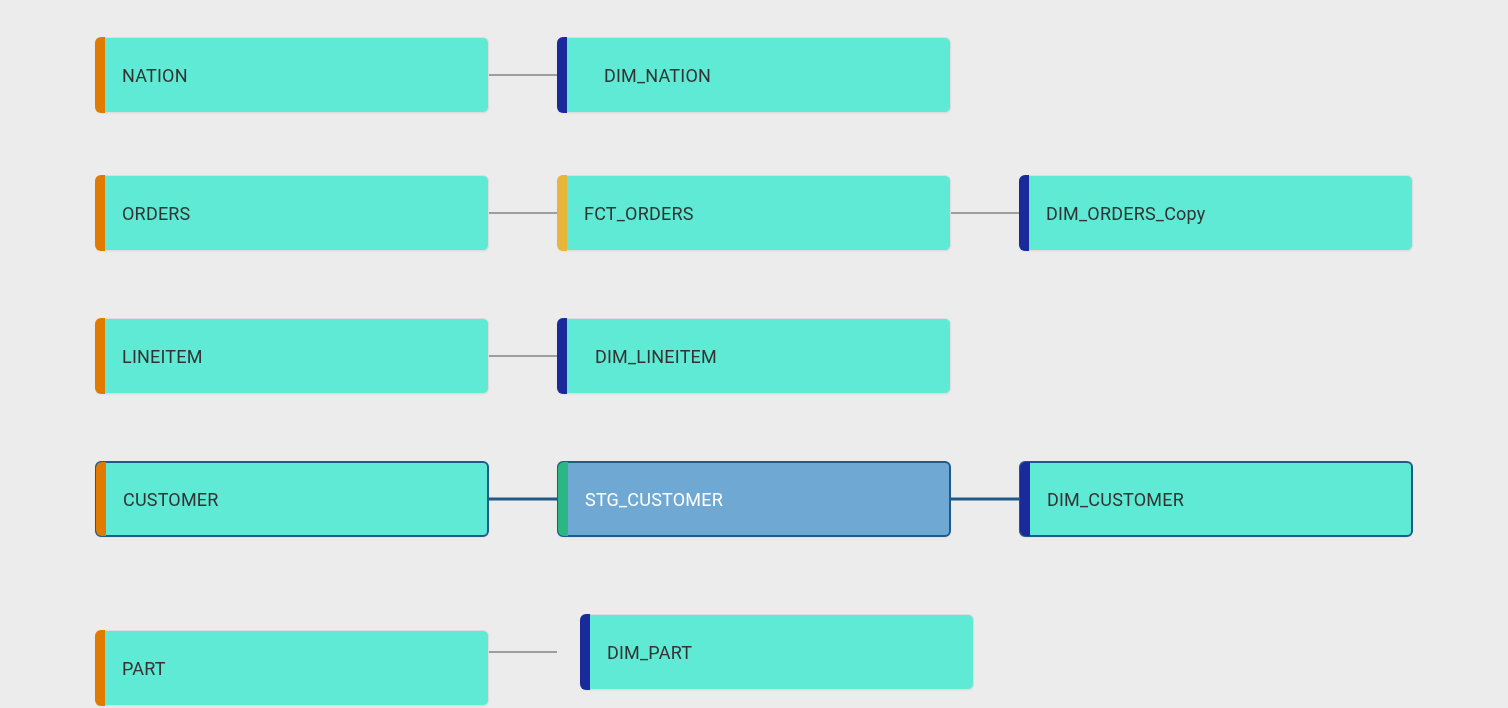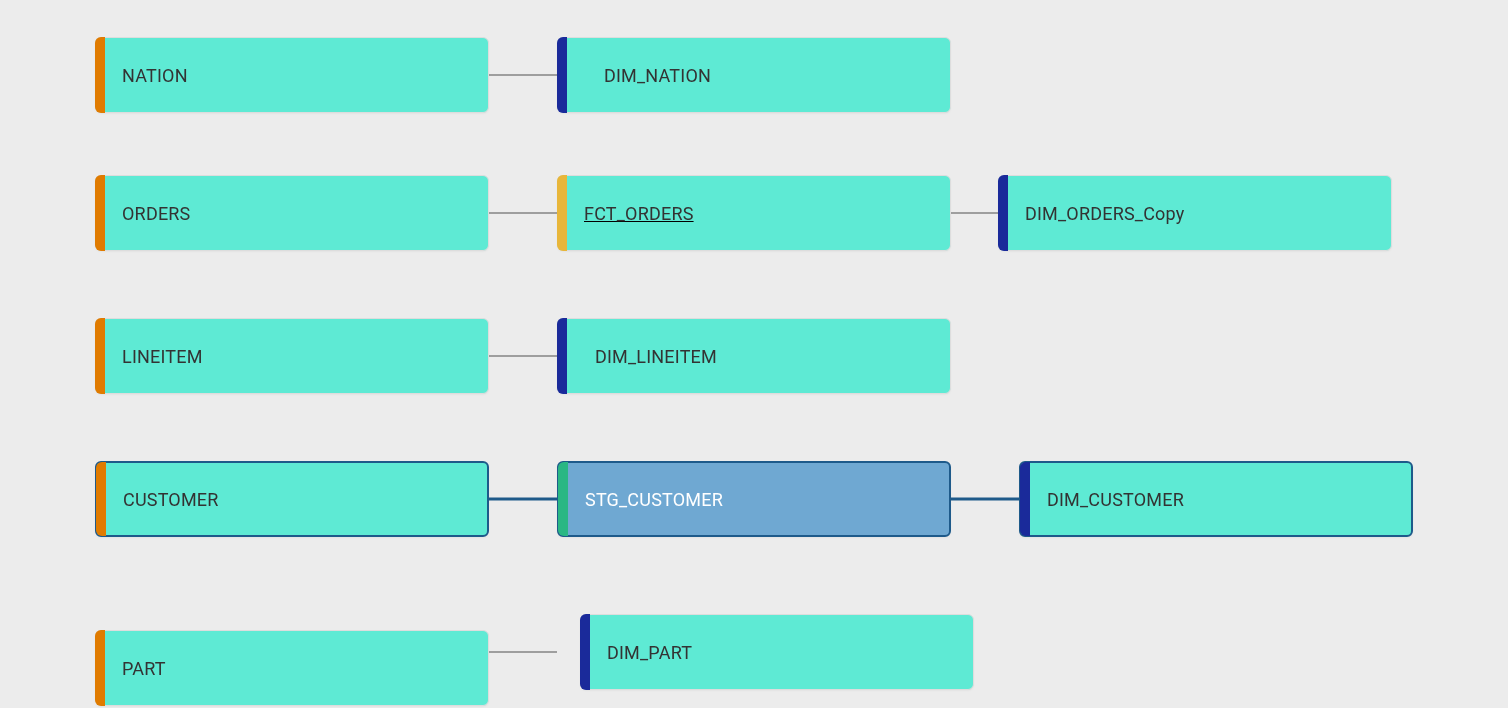--- a/index.html
+++ b/index.html
@@ -82,26 +82,26 @@
 <div class="node" style="left:557px;top:37px;padding-left:20px;">
   <div class="accent blue"></div>
   <span class="label">DIM_NATION</span>
 </div>
 
 <div class="node" style="left:95px;top:175px;">
   <div class="accent orange"></div>
   <span class="label">ORDERS</span>
 </div>
 
-<div class="node" style="left:557px;top:175px;text-decoration:underline;">
+<div class="node" style="left:557px;top:175px;">
   <div class="accent yellow"></div>
   <span class="label">FCT_ORDERS</span>
 </div>
 
-<div class="node" style="left:998px;top:175px;">
+<div class="node" style="left:1019px;top:175px;">
   <div class="accent blue"></div>
   <span class="label">DIM_ORDERS_Copy</span>
 </div>
 
 <div class="node" style="left:95px;top:318px;">
   <div class="accent orange"></div>
   <span class="label">LINEITEM</span>
 </div>
 
 <div class="node" style="left:557px;top:318px;padding-left:11px;">

